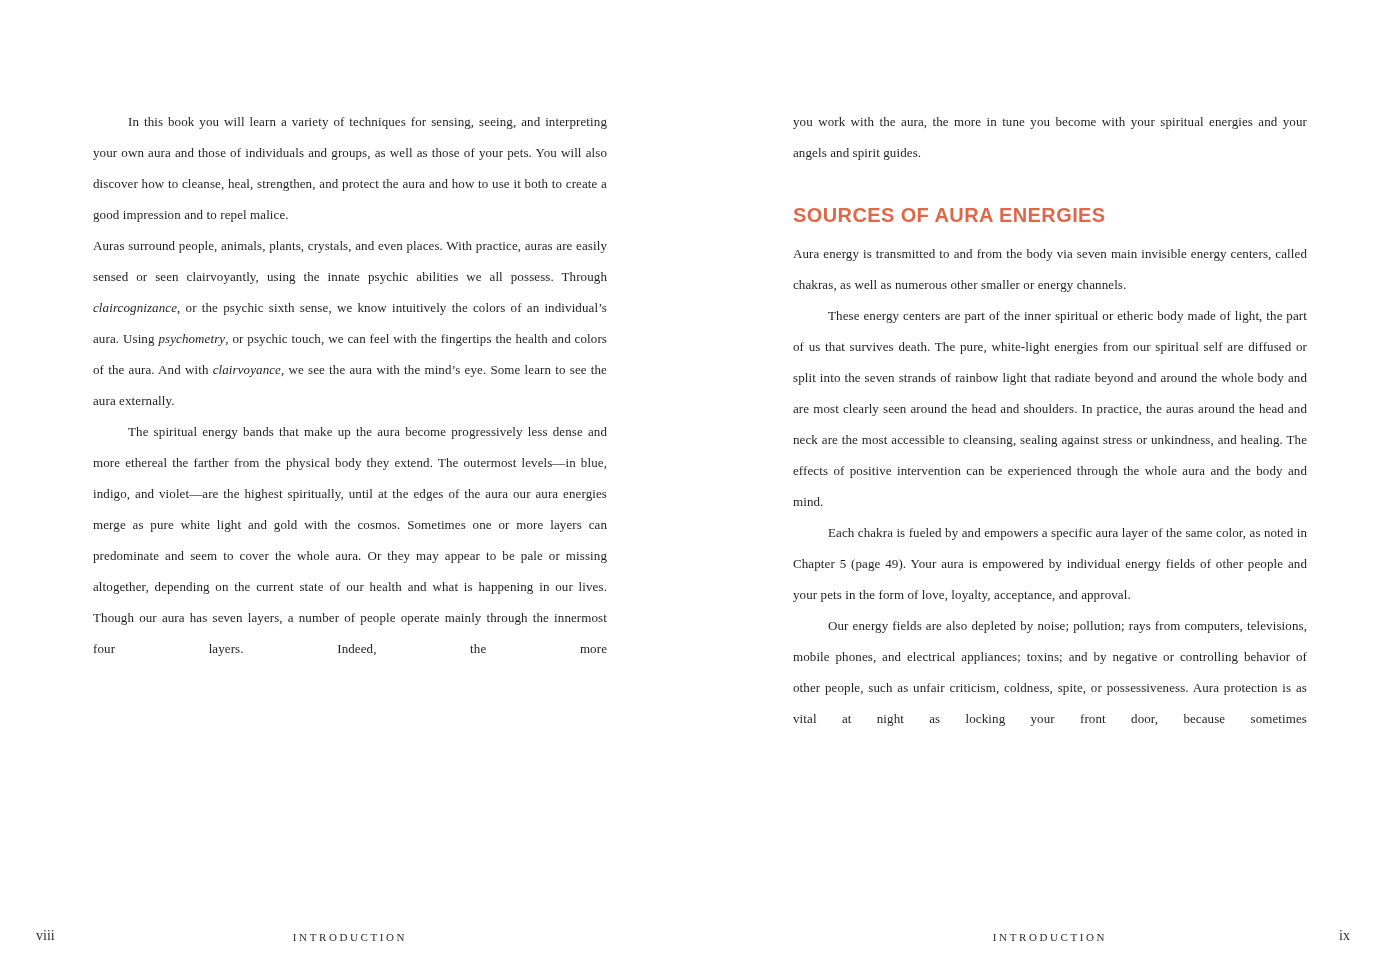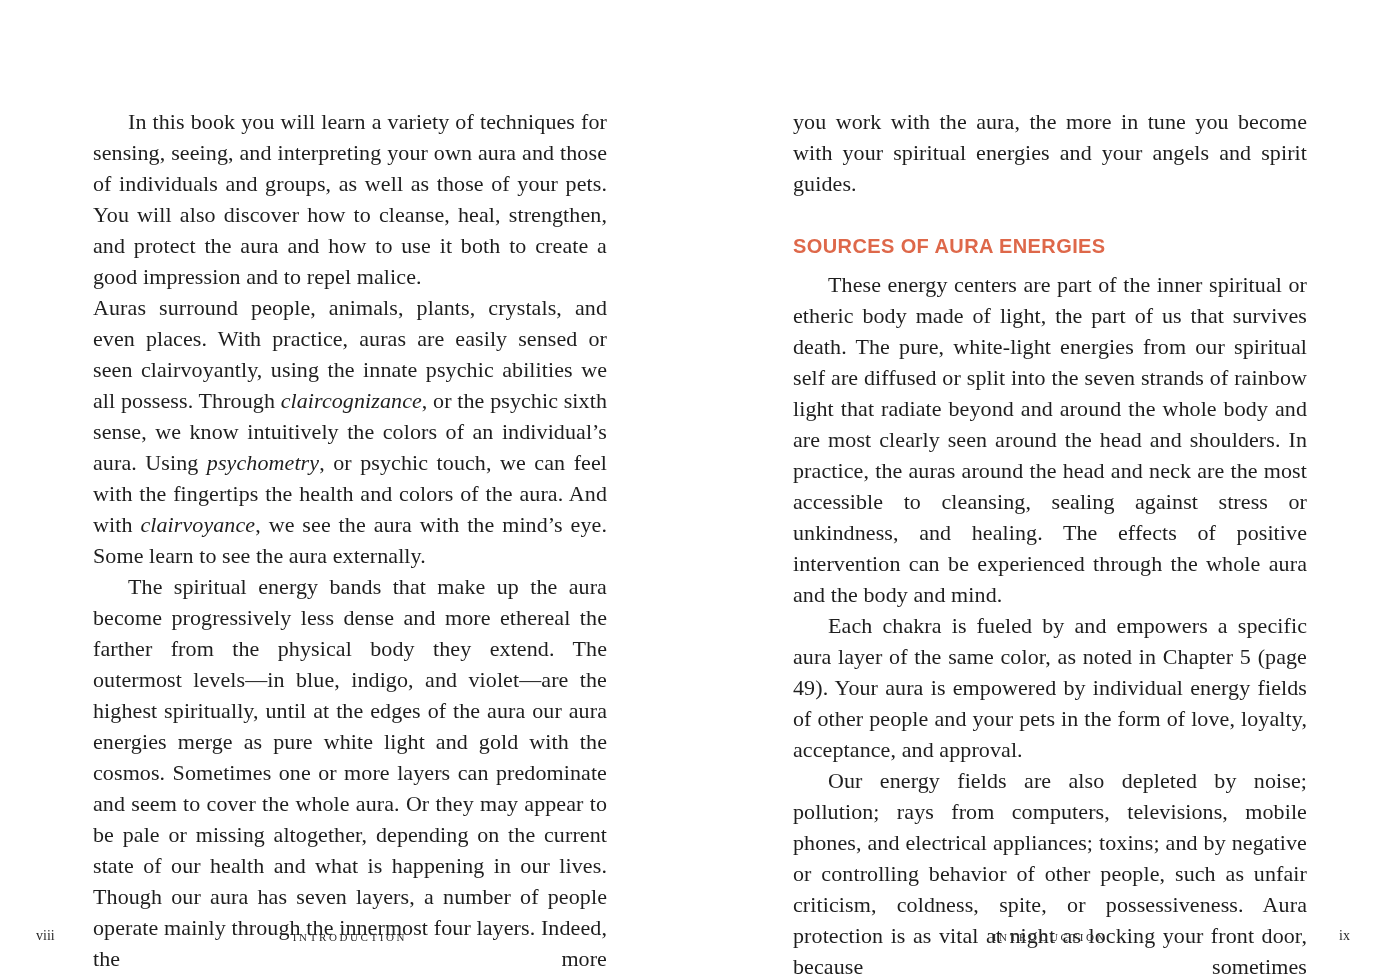--- a/index.html
+++ b/index.html
@@ -19,21 +19,21 @@
   .page-content {
     position: absolute;
     top: 106px;
     width: 514px;
   }
   .page-left .page-content  { left: 93px; }
   .page-right .page-content { left: 793px; }
 
   p.para {
     margin: 0;
-    font-size: 22px;
+    font-size: 13px;
     line-height: 31px;
     text-align: justify;
     letter-spacing: 0.1px;
   }
   p.para.indent { text-indent: 35px; }
   p.para.continues { text-align-last: justify; }
   em { font-style: italic; }
 
   h2.section-heading {
     margin: 33px 0 9px 0;
@@ -78,20 +78,21 @@
       <p class="para indent"><span>In this book you will learn a variety of techniques for sensing, seeing, and interpreting your own aura and those of individuals and groups, as well as those of your pets. You will also discover how to cleanse, heal, strengthen, and protect the aura and how to use it both to create a good impression and to repel malice.</span></p>
       <p class="para"><span>Auras surround people, animals, plants, crystals, and even places. With practice, auras are easily sensed or seen clairvoyantly, using the innate psychic abilities we all possess. Through </span><em>claircognizance</em><span>, or the psychic sixth sense, we know intuitively the colors of an individual’s aura. Using </span><em>psychometry</em><span>, or psychic touch, we can feel with the fingertips the health and colors of the aura. And with </span><em>clairvoyance</em><span>, we see the aura with the mind’s eye. Some learn to see the aura externally.</span></p>
       <p class="para indent continues"><span>The spiritual energy bands that make up the aura become progressively less dense and more ethereal the farther from the physical body they extend. The outermost levels—in blue, indigo, and violet—are the highest spiritually, until at the edges of the aura our aura energies merge as pure white light and gold with the cosmos. Sometimes one or more layers can predominate and seem to cover the whole aura. Or they may appear to be pale or missing altogether, depending on the current state of our health and what is happening in our lives. Though our aura has seven layers, a number of people operate mainly through the innermost four layers. Indeed, the more</span></p>
     </div>
   </section>
 
   <section class="page-right">
     <div class="page-content">
       <p class="para"><span>you work with the aura, the more in tune you become with your spiritual energies and your angels and spirit guides.</span></p>
       <h2 class="section-heading">SOURCES OF AURA ENERGIES</h2>
+      <p class="para"><span>Aura energy is transmitted to and from the body via seven main invisible energy centers, called chakras, as well as numerous other smaller or energy channels.</span></p>
       <p class="para indent"><span>These energy centers are part of the inner spiritual or etheric body made of light, the part of us that survives death. The pure, white-light energies from our spiritual self are diffused or split into the seven strands of rainbow light that radiate beyond and around the whole body and are most clearly seen around the head and shoulders. In practice, the auras around the head and neck are the most accessible to cleansing, sealing against stress or unkindness, and healing. The effects of positive intervention can be experienced through the whole aura and the body and mind.</span></p>
       <p class="para indent"><span>Each chakra is fueled by and empowers a specific aura layer of the same color, as noted in Chapter 5 (page 49). Your aura is empowered by individual energy fields of other people and your pets in the form of love, loyalty, acceptance, and approval.</span></p>
       <p class="para indent continues"><span>Our energy fields are also depleted by noise; pollution; rays from computers, televisions, mobile phones, and electrical appliances; toxins; and by negative or controlling behavior of other people, such as unfair criticism, coldness, spite, or possessiveness. Aura protection is as vital at night as locking your front door, because sometimes</span></p>
     </div>
   </section>
 
   <span class="folio folio-left">viii</span>
   <span class="running-title running-title-left">INTRODUCTION</span>
   <span class="running-title running-title-right">INTRODUCTION</span>
   <span class="folio folio-right">ix</span>

